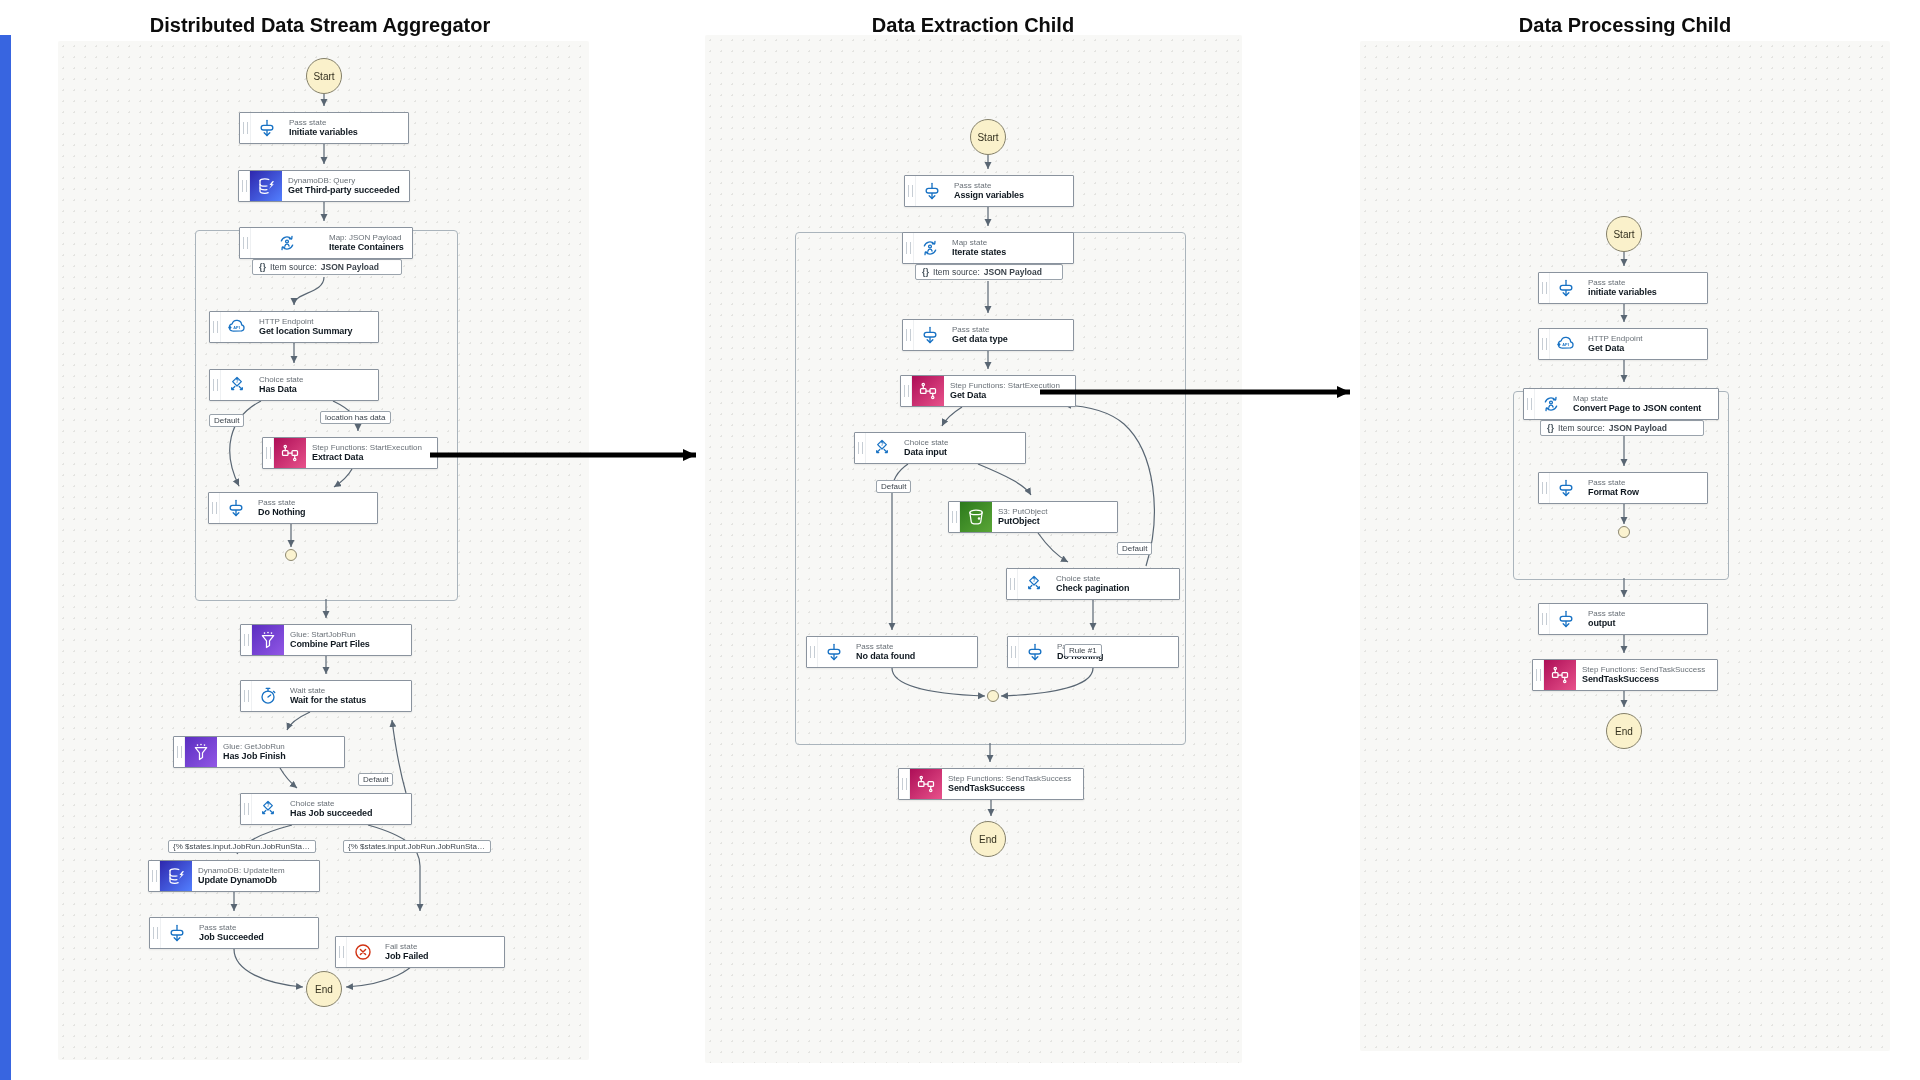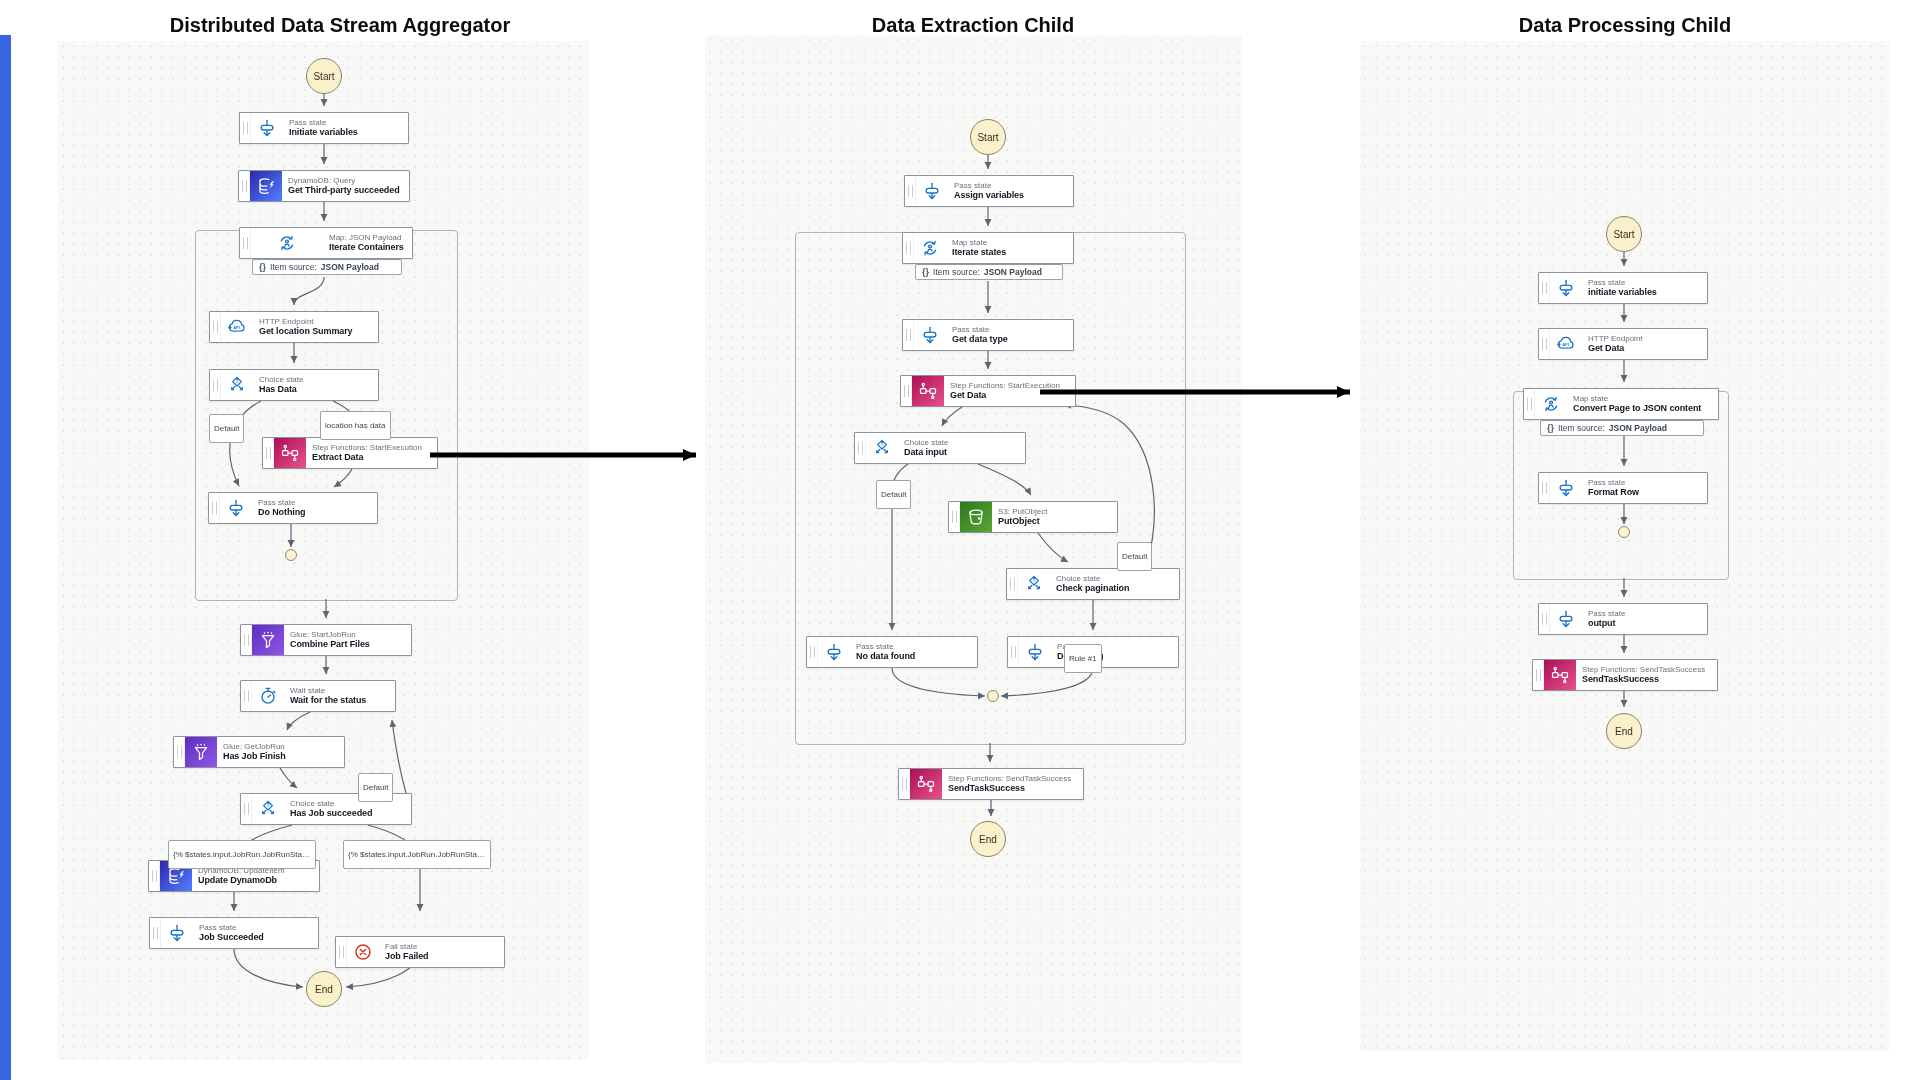--- a/index.html
+++ b/index.html
@@ -28,42 +28,42 @@
   .icon.fail{color:#d13212}
   .txt{display:flex;flex-direction:column;justify-content:center;padding:0 6px;line-height:1.18;min-width:0}
   .type{font-size:8px;color:#697077;white-space:nowrap}
   .name{font-size:9px;font-weight:bold;color:#0f1820;white-space:nowrap;letter-spacing:-.1px}
   .terminal{position:absolute;width:36px;height:36px;box-sizing:border-box;border-radius:50%;
             background:#faf1cb;border:1px solid #84806a;display:flex;align-items:center;
             justify-content:center;font-size:10px;font-weight:normal;color:#33301f;z-index:3}
   .dot{position:absolute;width:12px;height:12px;box-sizing:border-box;border-radius:50%;
        background:#fbf3d0;border:1px solid #8d8870;z-index:3}
   .chip{position:absolute;background:#fff;border:1px solid #9aa3ac;border-radius:2px;
-        font-size:8px;color:#3d454d;padding:9px 4px;white-space:nowrap;z-index:4;
+        font-size:8px;color:#3d454d;padding:1px 4px;white-space:nowrap;z-index:4;
         max-width:148px;overflow:hidden;text-overflow:ellipsis;box-sizing:border-box}
   .subchip{position:absolute;background:#fff;border:1px solid #9aa3ac;border-radius:2px;
            font-size:8.5px;color:#3d454d;padding:0 6px;white-space:nowrap;z-index:2;
            display:flex;gap:4px;align-items:center;height:16px;box-sizing:border-box}
   .subchip .braces{color:#49565f;font-weight:bold;font-size:9px}
   .subchip .val{font-weight:bold}
   svg.edges{position:absolute;left:0;top:0;z-index:2;pointer-events:none}
   svg.flows{position:absolute;left:0;top:0;z-index:5;pointer-events:none}
 </style>
 </head>
 <body>
 
 <div id="cv" style="position:absolute;left:0;top:0;width:1920px;height:1080px">
 
   <div class="accent"></div>
 
   <div class="panel" style="left:58px;top:41px;width:531px;height:1019px"></div>
   <div class="panel" style="left:705px;top:35px;width:537px;height:1028px"></div>
   <div class="panel" style="left:1360px;top:41px;width:530px;height:1010px"></div>
 
-  <div class="title" style="left:340px;top:14px">Distributed Data Stream Aggregator</div>
+  <div class="title" style="left:320px;top:14px">Distributed Data Stream Aggregator</div>
   <div class="title" style="left:973px;top:14px">Data Extraction Child</div>
   <div class="title" style="left:1625px;top:14px">Data Processing Child</div>
 
   <div class="container" style="left:195px;top:230px;width:261px;height:369px"></div>
   <div class="container" style="left:795px;top:232px;width:389px;height:511px"></div>
   <div class="container" style="left:1513px;top:391px;width:214px;height:187px"></div>
 
   <svg class="edges" width="1920" height="1080">
     <defs>
       <marker id="arr" markerUnits="userSpaceOnUse" markerWidth="9" markerHeight="8" refX="7" refY="3.5" orient="auto">
@@ -257,21 +257,21 @@
           <circle cx="12" cy="3.1" r="1" fill="currentColor" stroke="none"></circle>
           <circle cx="16.2" cy="3.7" r="1" fill="currentColor" stroke="none"></circle>
           <path d="M5.2 6.8h13.6l-5 6.3v5.6l-3.6 2.3v-7.9z"></path>
         </svg>
       </span>
       <span class="txt">
         <span class="type">Glue: StartJobRun</span>
         <span class="name">Combine Part Files</span>
       </span>
     </div>
-    <div class="node" style="left: 240px; top: 680px; width: 156px;">
+    <div class="node" style="left: 240px; top: 680px; width: 172px;">
       <span class="handle">
         <i></i>
       </span>
       <span class="icon wait">
         <svg viewBox="0 0 24 24" fill="none" stroke="currentColor" stroke-width="1.6" stroke-linecap="round">
           <circle cx="12" cy="13.3" r="7.2"></circle>
           <path d="M12 13.3l3.2-2.6"></path>
           <path d="M9.8 2.8h4.4M12 2.8v3.2"></path>
           <path d="M18.6 6.4l1.5 1.5"></path>
         </svg>

